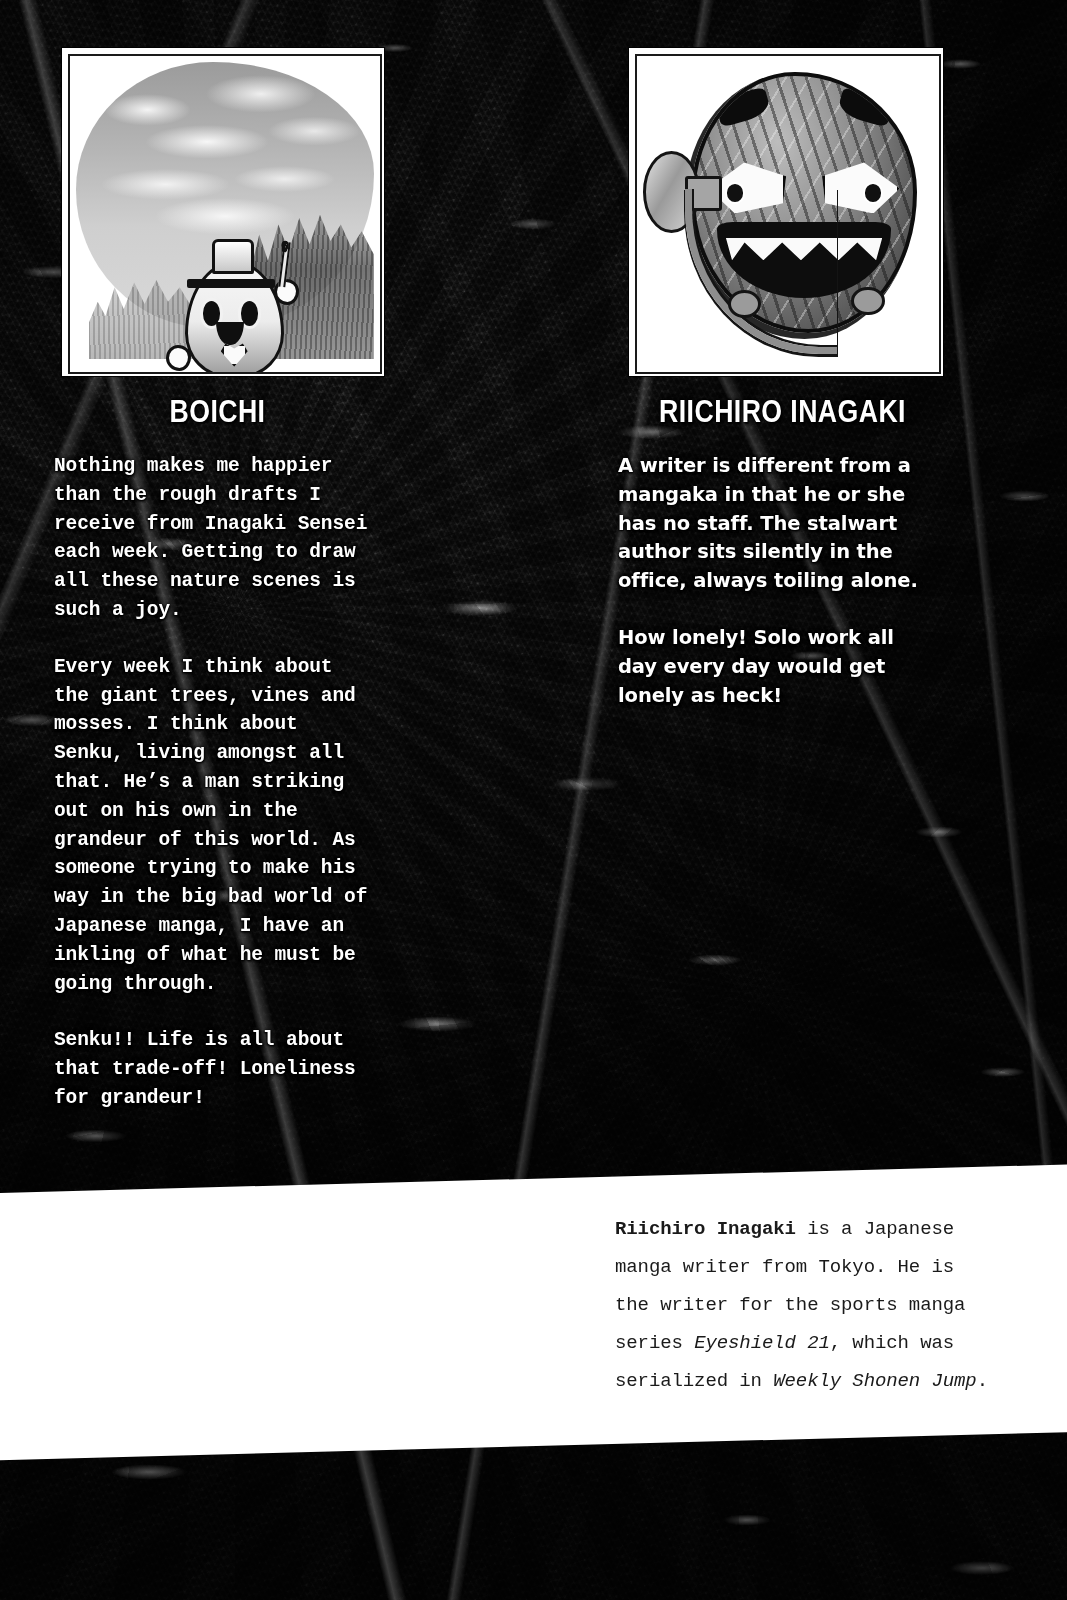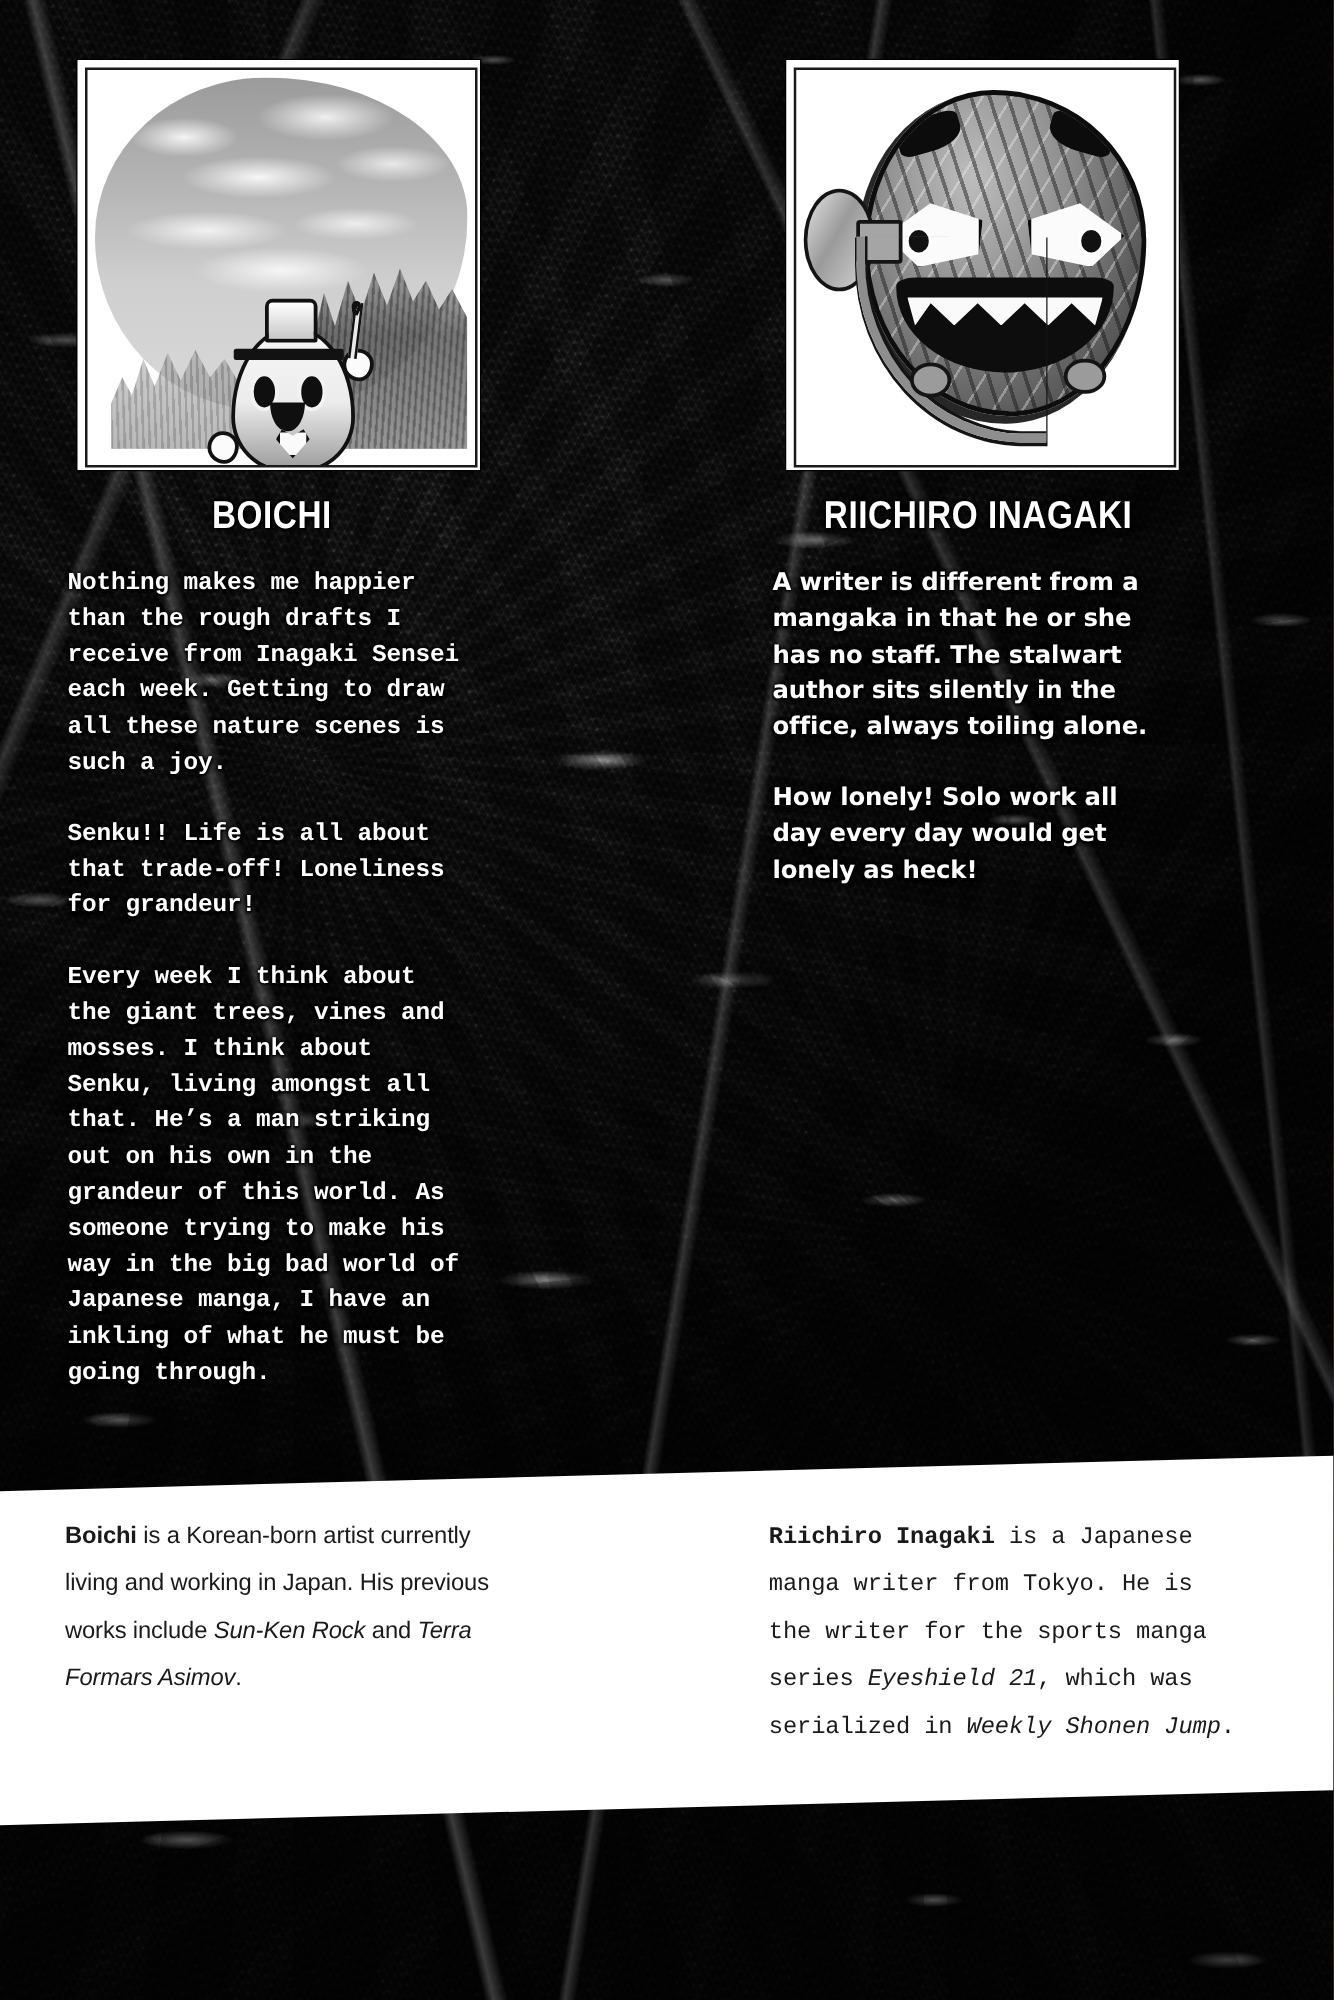--- a/index.html
+++ b/index.html
@@ -6,21 +6,21 @@
     margin: 0;
     padding: 0;
     background: #000;
   }
 
   #page {
     position: relative;
     width: 1067px;
     height: 1600px;
     overflow: hidden;
-    background: #a16207;
+    background: #14532d;
     font-family: "DejaVu Sans", sans-serif;
   }
 
   
   .rock-bg {
     position: absolute;
     inset: 0;
     background-color: #121212;
     background-image:
       radial-gradient(ellipse 38px 9px at 12% 6%, rgba(235,235,235,.80), rgba(235,235,235,0) 70%),
@@ -494,31 +494,28 @@
       <div class="stetho-ear a"></div>
       <div class="stetho-ear b"></div>
     </div>
   </div>
 
   <div id="name-left" class="author-name">BOICHI</div>
   <div id="name-right" class="author-name">RIICHIRO INAGAKI</div>
 
   <div id="comment-left" class="comment-col">
     <p>Nothing makes me happier than the rough drafts I receive from Inagaki Sensei each week. Getting to draw all these nature scenes is such a joy.</p>
+    <p>Every week I think about the giant trees, vines and mosses. I think about Senku, living amongst all that. He’s a man striking out on his own in the grandeur of this world. As someone trying to make his way in the big bad world of Japanese manga, I have an inkling of what he must be going through.</p>
     <p>Senku!! Life is all about that trade-off! Loneliness for grandeur!</p>
-    <p>Every week I think about the giant trees, vines and mosses. I think about Senku, living amongst all that. He’s a man striking out on his own in the grandeur of this world. As someone trying to make his way in the big bad world of Japanese manga, I have an inkling of what he must be going through.</p>
   </div>
 
   <div id="comment-right" class="comment-col">
     <p>A writer is different from a mangaka in that he or she has no staff. The stalwart author sits silently in the office, always toiling alone.</p>
     <p>How lonely! Solo work all day every day would get lonely as heck!</p>
   </div>
 
   <div id="bio-band">
-    <div id="bio-left" class="bio-col">
-      <b>Boichi</b><span> is a Korean-born artist currently living and working in Japan. His previous works include </span><i>Sun-Ken Rock</i><span> and </span><i>Terra Formars Asimov</i><span>.</span>
-    </div>
     <div id="bio-right" class="bio-col">
       <b>Riichiro Inagaki</b><span> is a Japanese manga writer from Tokyo. He is the writer for the sports manga series </span><i>Eyeshield 21</i><span>, which was serialized in </span><i>Weekly Shonen Jump</i><span>.</span>
     </div>
   </div>
 
 </div>
 
 </body></html>

